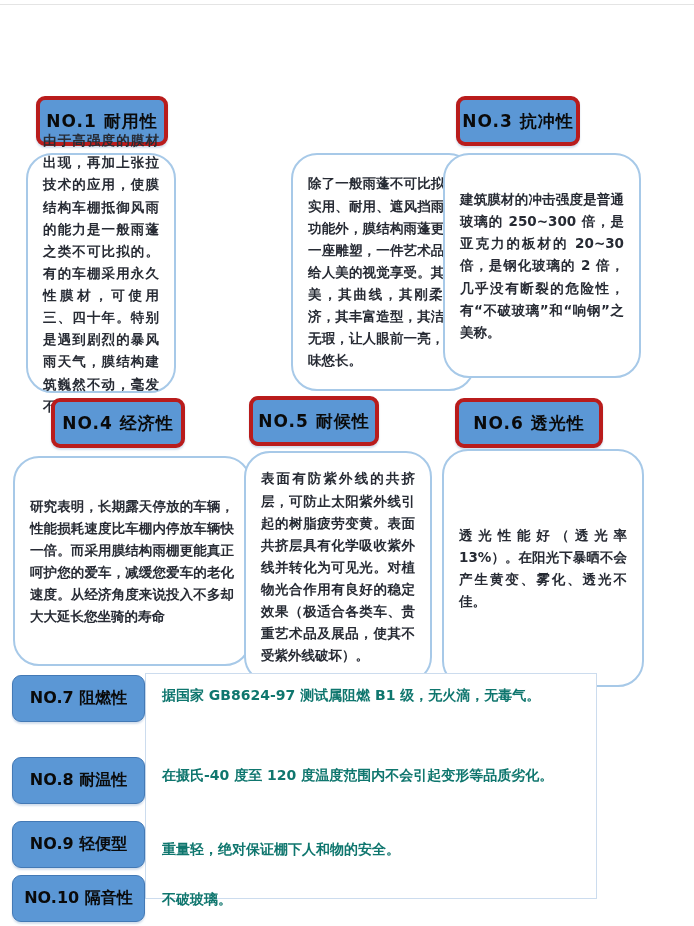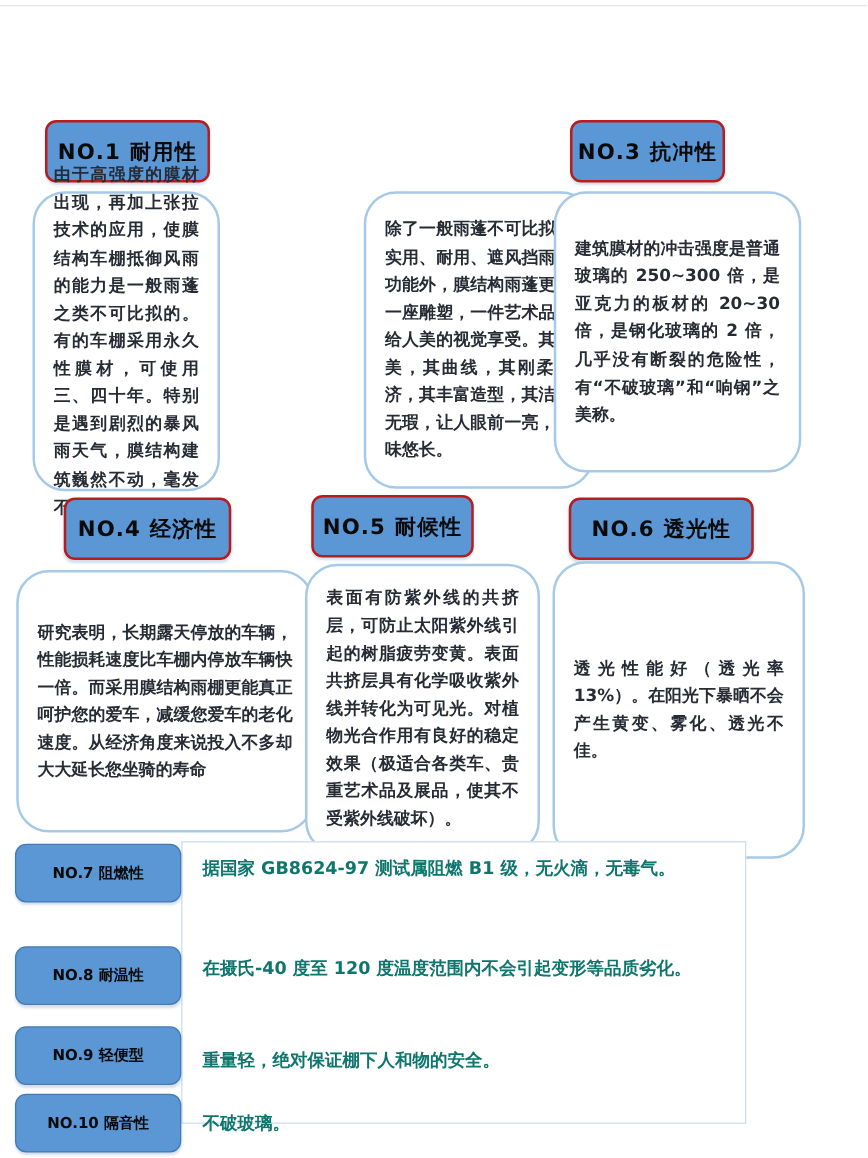--- a/index.html
+++ b/index.html
@@ -9,21 +9,21 @@
   }
   .top-rule{position:absolute;top:4px;left:0;width:694px;height:1px;background:#e4e4e4;}
   .title-box{
     position:absolute;left:184px;top:9px;width:236px;height:55px;
     background:#5b97d5;border:2px solid #4379b5;border-radius:11px;
     display:flex;align-items:center;justify-content:center;
     font-size:21px;font-weight:bold;color:#0a0a0a;letter-spacing:2px;
     box-shadow:0 2px 2px rgba(130,160,200,.35);
   }
   .hdr{
-    position:absolute;height:50px;background:#5b97d5;border:2px solid #b91c1c;
+    position:absolute;height:50px;background:#5b97d5;border:4px solid #b91c1c;
     border-radius:9px;display:flex;align-items:center;justify-content:center;
     font-size:17px;font-weight:bold;color:#0a0a0a;letter-spacing:1px;
     box-shadow:0 2px 2px rgba(130,160,200,.35);box-sizing:border-box;
   }
   .body-box{
     position:absolute;background:#fff;border:2px solid #a7c9e8;border-radius:26px;
     display:flex;align-items:center;box-sizing:border-box;padding:12px 15px;
     font-size:13.5px;font-weight:600;color:#272b34;line-height:1.64;text-align:justify;
   }
   .body-box span{display:block;width:100%;}
@@ -43,21 +43,21 @@
   .body-6{left:442px;top:449px;width:202px;height:238px;}
   
   .bottom-box{
     position:absolute;left:145px;top:673px;width:452px;height:226px;
     border:1px solid #ccdcee;background:#fff;box-sizing:border-box;
   }
   .lbl{
     position:absolute;left:12px;width:133px;height:47px;
     background:#5b97d5;border:1px solid #4379b5;border-radius:9px;
     display:flex;align-items:center;justify-content:center;
-    font-size:12px;font-weight:bold;color:#0a0a0a;
+    font-size:16px;font-weight:bold;color:#0a0a0a;
     box-shadow:0 2px 2px rgba(130,160,200,.35);box-sizing:border-box;
   }
   .lbl-7{top:675px;}
   .lbl-8{top:757px;}
   .lbl-9{top:821px;}
   .lbl-10{top:875px;}
   .btxt{
     position:absolute;left:162px;width:428px;
     font-size:14px;font-weight:600;color:#0f766e;line-height:1.5;
   }

